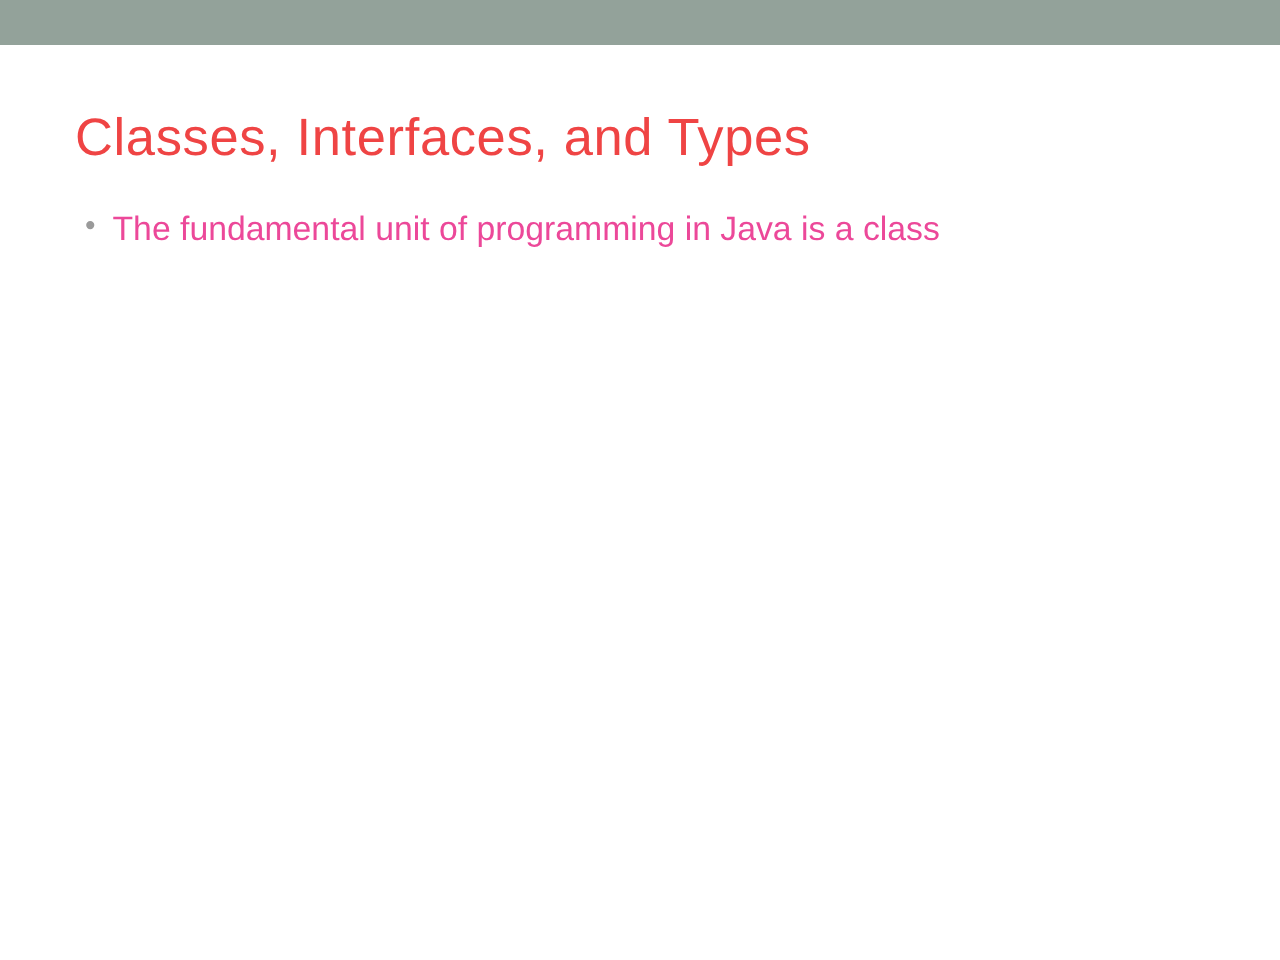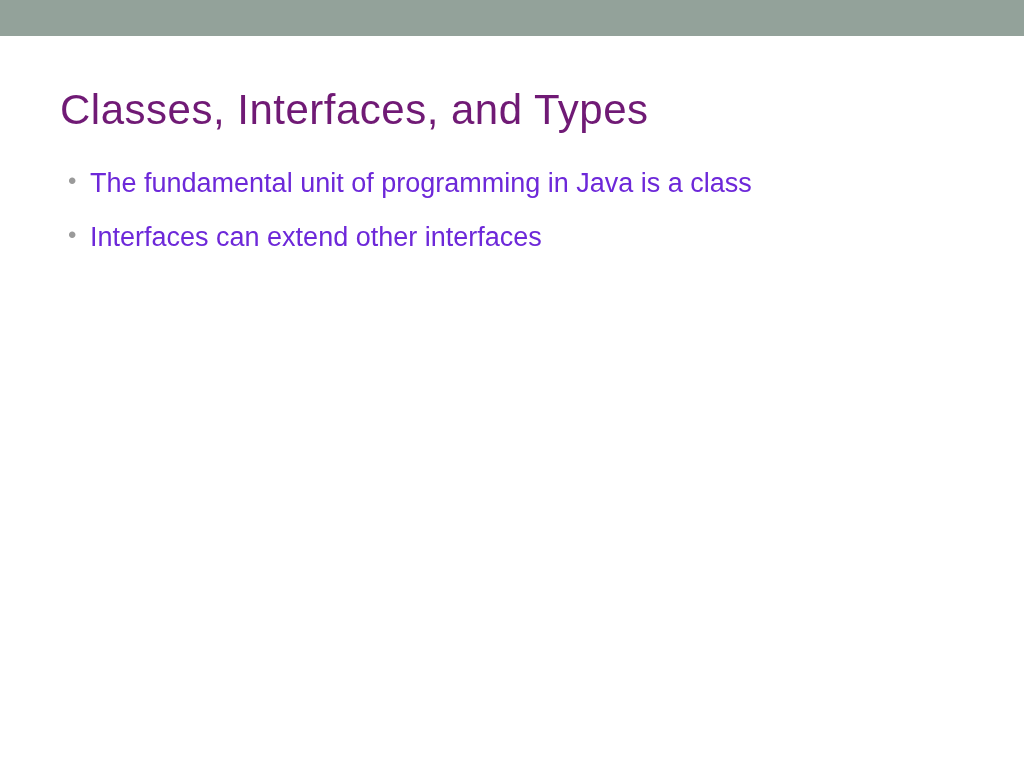--- a/index.html
+++ b/index.html
@@ -18,34 +18,34 @@
       width: 100%;
       height: 36px;
       background: #93a29a;
     }
     .content {
       padding: 50px 60px 0 60px;
     }
     .slide-title {
       font-size: 42px;
       font-weight: 400;
-      color: #701a75;
+      color: #ef4444;
       margin-bottom: 30px;
       letter-spacing: 0.5px;
     }
     .bullet-list {
       list-style: none;
       padding-left: 8px;
     }
     .bullet-item {
       position: relative;
       padding-left: 22px;
       font-size: 27px;
       line-height: 1.45;
-      color: #6d28d9;
+      color: #ec4899;
       margin-bottom: 8px;
       margin-top: 15px;
     }
     .bullet-item::before {
       content: "•";
       position: absolute;
       left: 0;
       top: 0;
       color: #9a9a9a;
       font-size: 24px;
@@ -53,15 +53,14 @@
   </style>
 </head>
 <body>
 
 <div class="top-bar"></div>
 
 <div class="content">
   <h1 class="slide-title">Classes, Interfaces, and Types</h1>
   <ul class="bullet-list">
     <li class="bullet-item">The fundamental unit of programming in Java is a class</li>
-    <li class="bullet-item">Interfaces can extend other interfaces</li>
   </ul>
 </div>
 
 </body></html>

